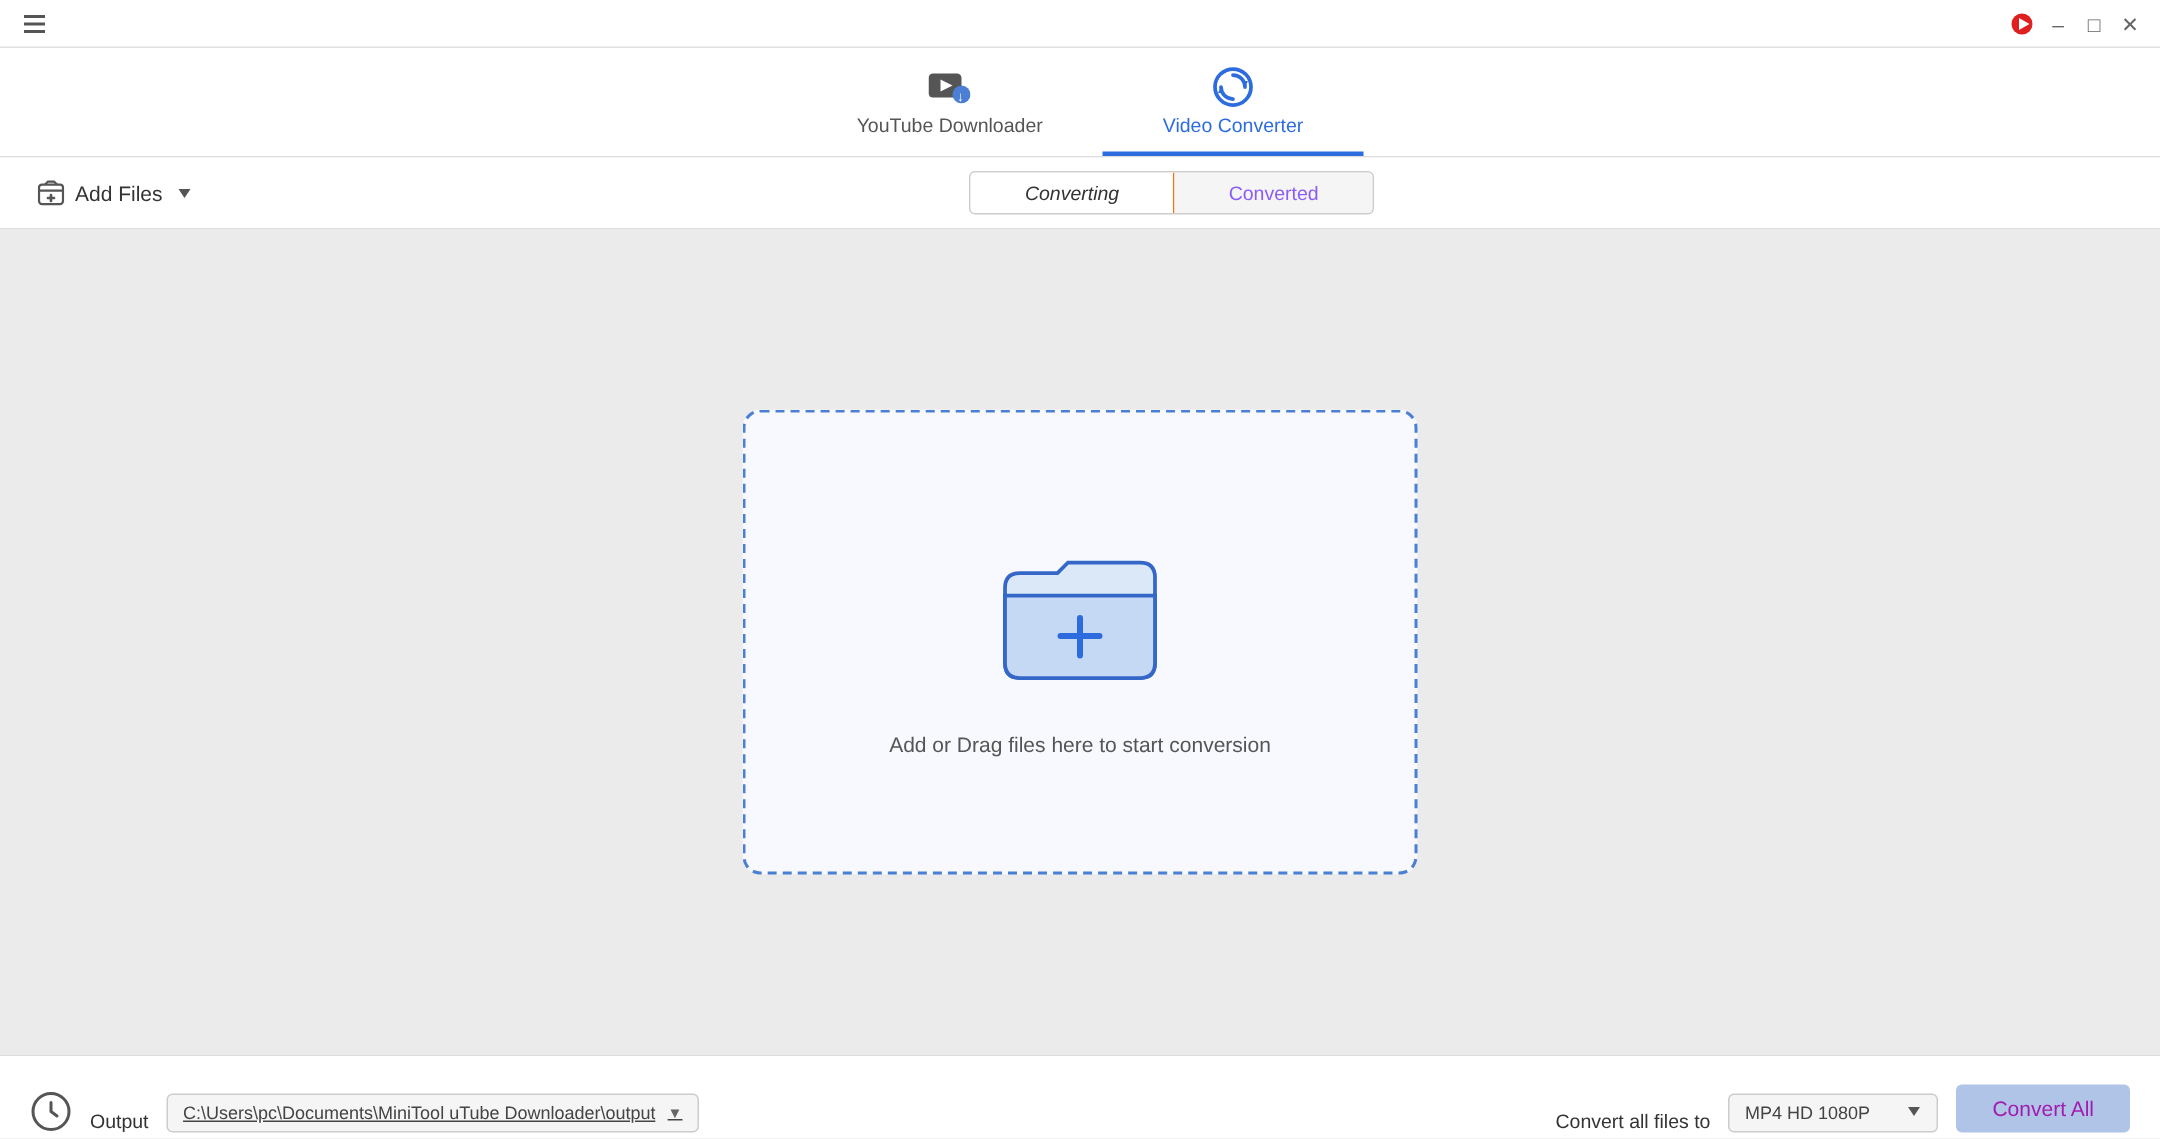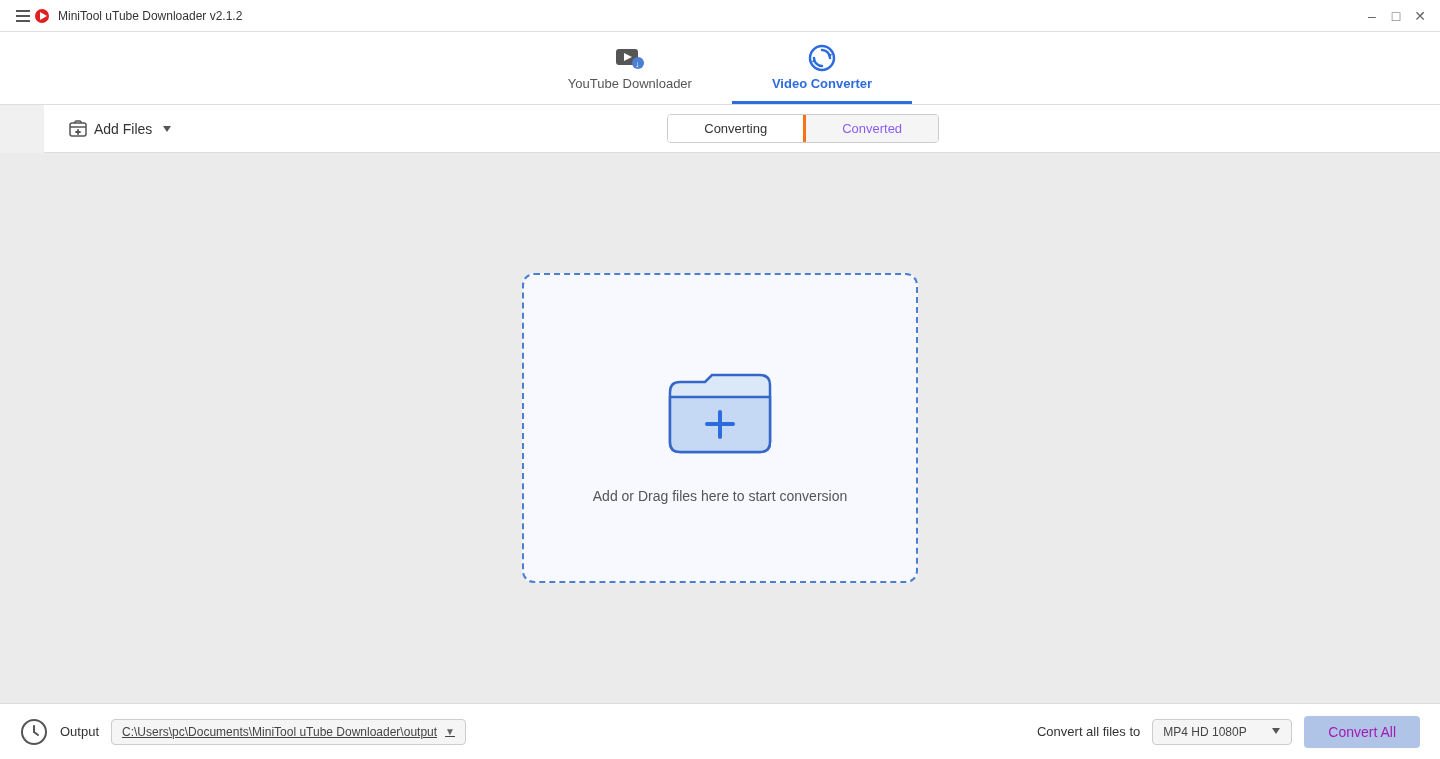--- a/index.html
+++ b/index.html
@@ -89,40 +89,39 @@
     }
     .app-tab:not(.active) {
       color: #555;
     }
     .app-tab-label {
       font-size: 13px;
       text-align: right;
     }
     .app-tab.active .app-tab-label {
       color: #2d6cdf;
-      font-weight: 700;
+      font-weight: 400;
     }
     .tab-icon {
       width: 28px;
       height: 28px;
       display: flex;
       align-items: center;
       justify-content: center;
     }
 
     
     .toolbar {
       background: #ffffff;
       height: 48px;
       display: flex;
       align-items: center;
       padding: 0 16px;
       border-bottom: 1px solid #ddd;
       flex-shrink: 0;
-      margin-left: 44px;
     }
     .add-files-btn {
       display: flex;
       align-items: center;
       gap: 6px;
       border: none;
       background: none;
       cursor: pointer;
       font-size: 14px;
       color: #333;
@@ -161,36 +160,37 @@
       color: #8b5cf6;
       border: none;
       outline: none;
     }
     .sub-tab.active {
       background: #ffffff;
       color: #333;
       font-weight: 500;
     }
     .sub-tab:first-child {
-      border-right: 3px solid #f97316;
+      border-right: 1px solid #f97316;
+      font-style: italic;
     }
 
     
     .main-content {
       flex: 1;
       background: #ebebeb;
       display: flex;
       align-items: center;
       justify-content: center;
       overflow: hidden;
     }
 
     
     .drop-zone {
-      width: 396px;
+      width: 450px;
       height: 310px;
       border: 2px dashed #4a7fd4;
       border-radius: 12px;
       background: #f8f9fe;
       display: flex;
       flex-direction: column;
       align-items: center;
       justify-content: center;
       gap: 16px;
     }
@@ -206,22 +206,22 @@
       display: flex;
       align-items: center;
       justify-content: center;
     }
 
     
     .bottom-bar {
       background: #ffffff;
       height: 56px;
       display: flex;
-      align-items: center;
-      padding: 17px 20px;
+      align-items: flex-end;
+      padding: 4px 20px;
       border-top: 1px solid #ddd;
       gap: 12px;
       flex-shrink: 0;
     }
     .output-label {
       font-size: 13px;
       color: #333;
       white-space: nowrap;
     }
     .output-path-btn {
@@ -293,21 +293,20 @@
   <div class="hamburger-btn">
     <span></span>
       <span></span>
       <span></span>
   </div>
 
   <svg class="title-bar-logo" viewBox="0 0 16 16">
     <circle cx="8" cy="8" r="7" fill="#e02020"></circle>
     <polygon points="6,4 6,12 13,8" fill="white"></polygon>
   </svg>
-  <span class="title-bar-title">MiniTool uTube Downloader v2.1.2</span>
   <div class="title-bar-controls">
     <div class="title-bar-btn">–</div>
     <div class="title-bar-btn">□</div>
     <div class="title-bar-btn close">✕</div>
   </div>
 </div>
 
 <div class="app-tabs">
   <div class="app-tab">
     <div class="tab-icon">

